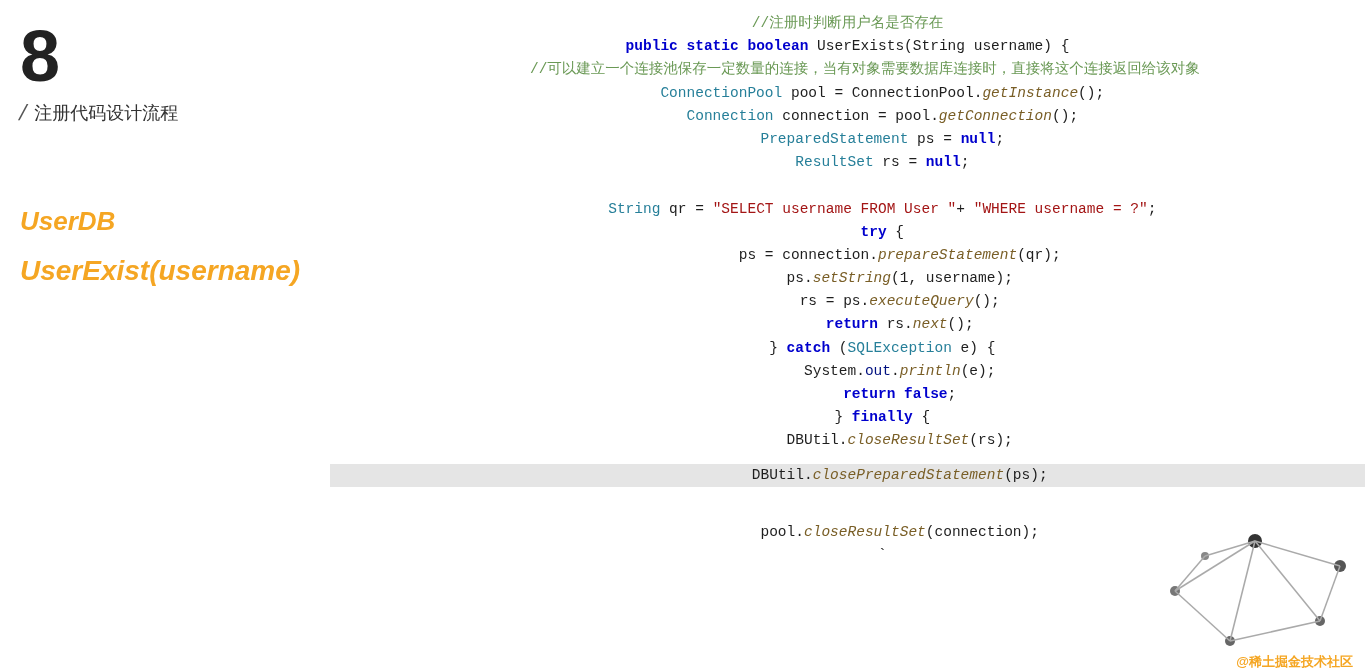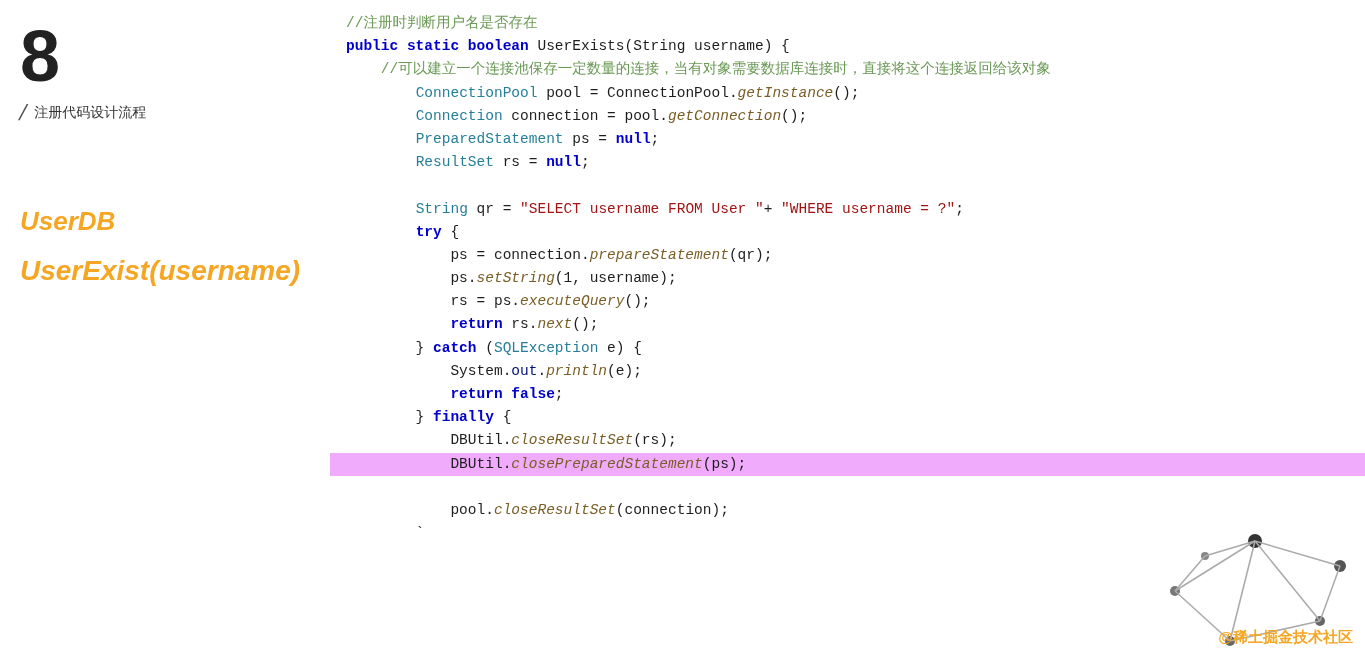--- a/index.html
+++ b/index.html
@@ -40,21 +40,21 @@
     }
 
     .slash-icon {
       font-size: 22px;
       color: #555;
       transform: skewX(-15deg);
       display: inline-block;
     }
 
     .slide-title {
-      font-size: 14px;
+      font-size: 18px;
       color: #333;
       font-weight: 400;
     }
 
     .db-label {
       font-size: 26px;
       font-weight: 900;
       color: #f5a623;
       font-style: italic;
       margin-top: 80px;
@@ -72,58 +72,59 @@
     
     .code-panel {
       position: absolute;
       left: 330px;
       top: 0;
       right: 0;
       height: 579px;
       background: #fff;
       padding: 12px 16px;
       overflow: hidden;
+      text-align: center;
     }
 
     .code-block {
       font-family: 'Consolas', 'Courier New', monospace;
       font-size: 14.5px;
       line-height: 1.6;
       white-space: pre;
     }
 
     .code-comment { color: #6a9955; }
     .code-keyword { color: #0000cd; font-weight: bold; }
     .code-type { color: #267f99; }
     .code-method { color: #795E26; font-style: italic; }
     .code-string { color: #a31515; }
     .code-plain { color: #1e1e1e; }
     .code-param { color: #001080; }
 
     .highlighted-line {
-      background: #f0abfc;
+      background: #e5e5e5;
       display: block;
-      margin: 0 -16px;
+      margin: 11px -16px;
       padding: 0 16px;
     }
 
     
     .network-graph {
       position: absolute;
       bottom: 0;
       right: 0;
       width: 220px;
       height: 160px;
     }
 
     .watermark {
       position: absolute;
-      bottom: 24px;
+      bottom: 0;
       right: 12px;
-      font-size: 15px;
+      font-size: 13px;
       color: #888;
     }
 
     .watermark-brand {
       color: #f5a623;
       font-weight: bold;
     }
   </style>
 </head>
 <body>

